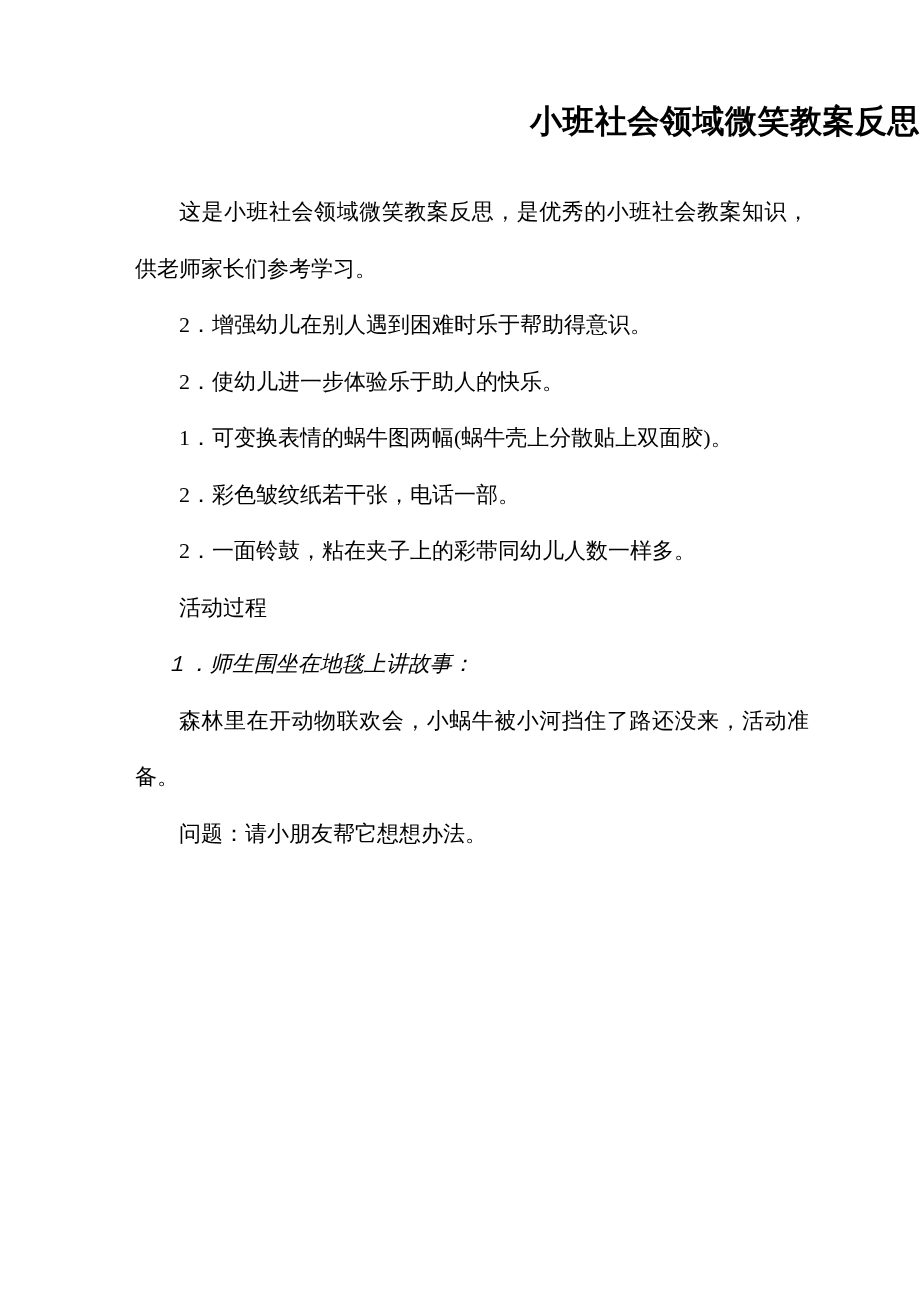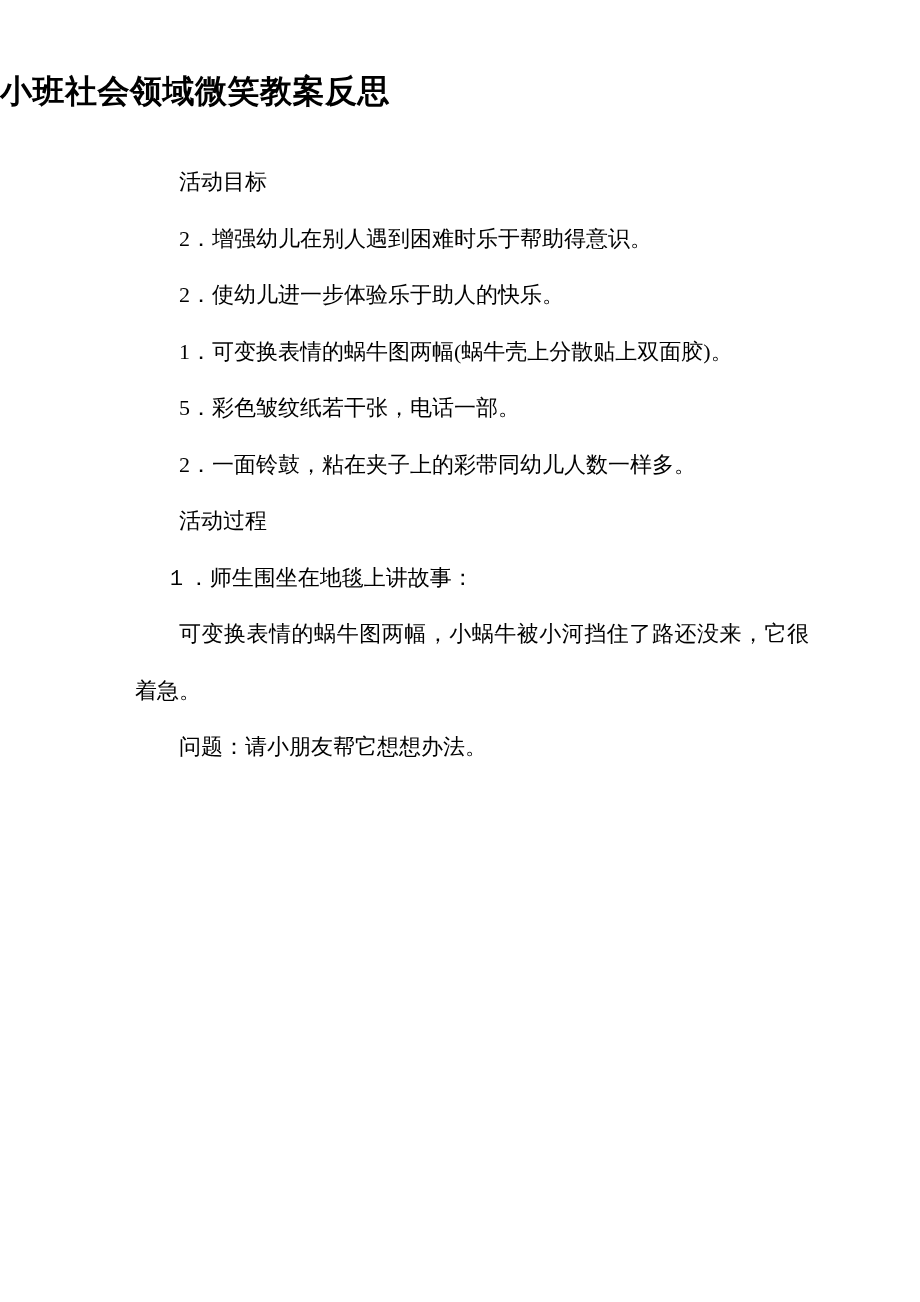--- a/index.html
+++ b/index.html
@@ -11,53 +11,54 @@
   .page {
     position: relative;
     width: 920px;
     height: 1302px;
     background: var(--page-bg);
     color: var(--text-color);
     font-family: "Liberation Serif", "DejaVu Serif", serif;
     overflow: hidden;
   }
   .doc-title {
-    margin: 68px 0 40px 0;
+    margin: 98px 0 40px 0;
     font-size: 32px;
     line-height: 46px;
     font-weight: bold;
-    text-align: left;
+    text-align: right;
     letter-spacing: 0.5px;
   }
   .doc-body {
     margin-left: 135px;
     width: 674px;
     font-size: 22px;
     line-height: 56.5px;
     text-align: justify;
   }
   .doc-body p {
     text-indent: 2em;
     word-break: break-all;
   }
   .doc-body p.indent-15 {
     text-indent: 1.4em;
+    font-style: italic;
   }
 </style>
 </head>
 <body>
 
 <div class="page">
   <h1 class="doc-title">小班社会领域微笑教案反思</h1>
 
   <div class="doc-body">
-    <p>活动目标</p>
+    <p>这是小班社会领域微笑教案反思，是优秀的小班社会教案知识，供老师家长们参考学习。</p>
     <p>2．增强幼儿在别人遇到困难时乐于帮助得意识。</p>
     <p>2．使幼儿进一步体验乐于助人的快乐。</p>
     <p>1．可变换表情的蜗牛图两幅(蜗牛壳上分散贴上双面胶)。</p>
-    <p>5．彩色皱纹纸若干张，电话一部。</p>
+    <p>2．彩色皱纹纸若干张，电话一部。</p>
     <p>2．一面铃鼓，粘在夹子上的彩带同幼儿人数一样多。</p>
     <p>活动过程</p>
     <p class="indent-15">１．师生围坐在地毯上讲故事：</p>
-    <p>可变换表情的蜗牛图两幅，小蜗牛被小河挡住了路还没来，它很着急。</p>
+    <p>森林里在开动物联欢会，小蜗牛被小河挡住了路还没来，活动准备。</p>
     <p>问题：请小朋友帮它想想办法。</p>
   </div>
 </div>
 
 </body></html>

